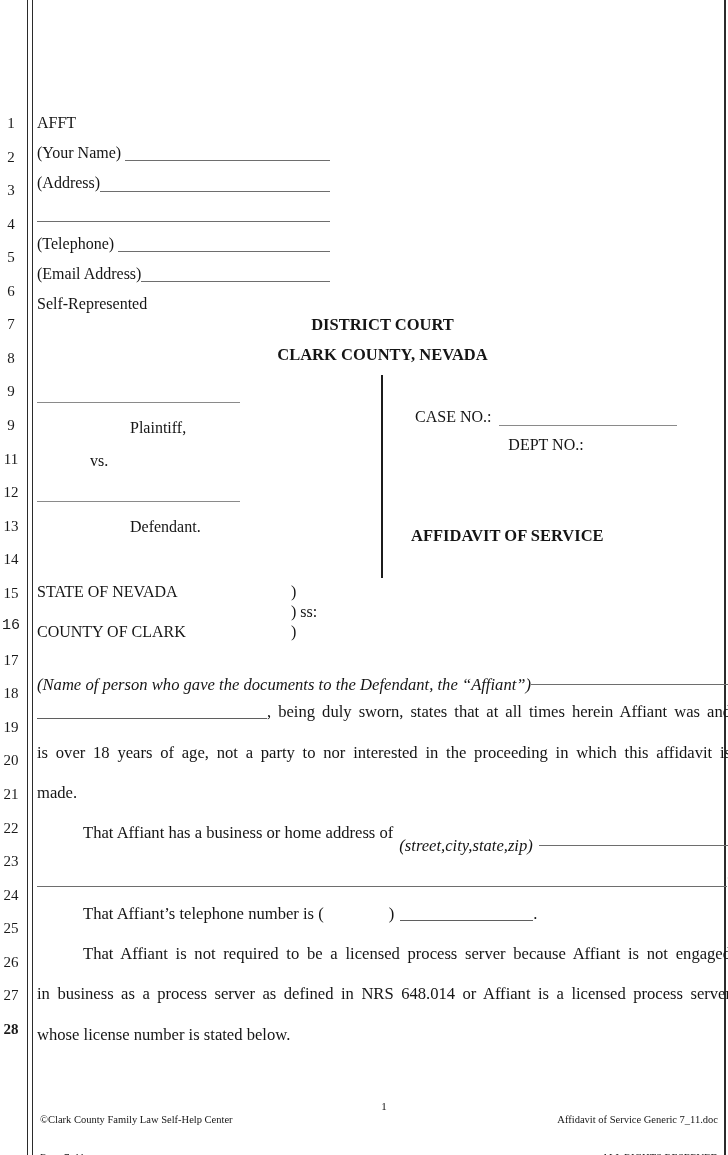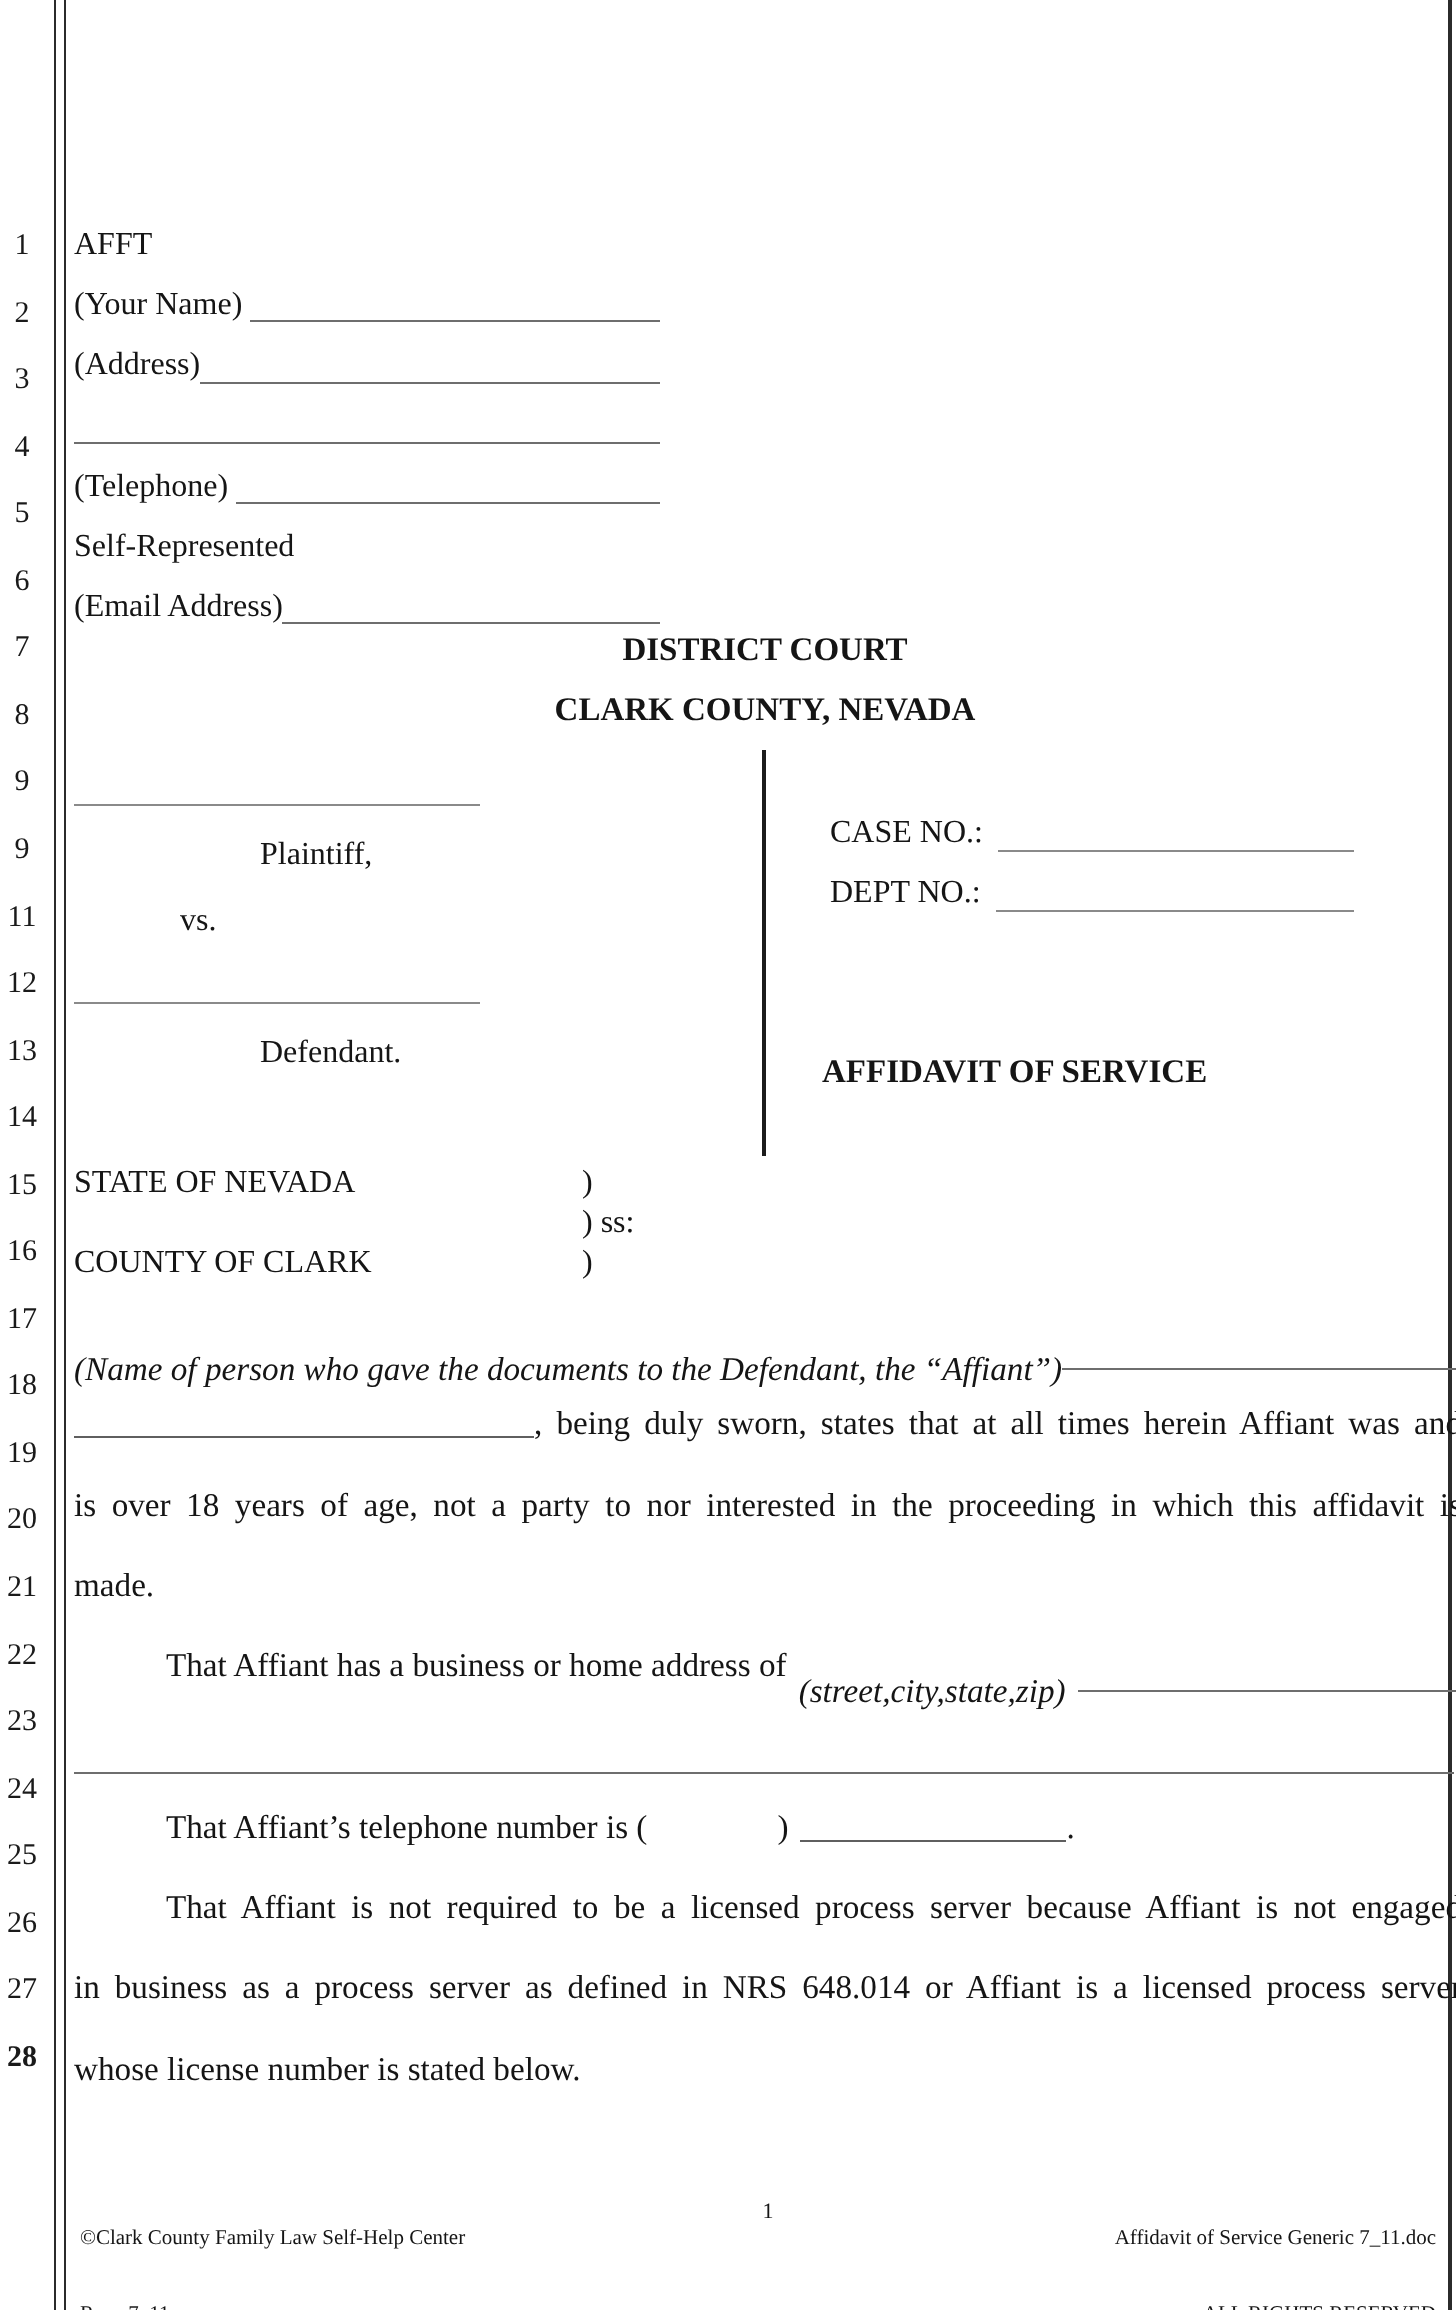--- a/index.html
+++ b/index.html
@@ -76,21 +76,21 @@
       <div class="lineno" style="top: 281.75px;">6</div>
       <div class="lineno" style="top: 315.3px;">7</div>
       <div class="lineno" style="top: 348.85px;">8</div>
       <div class="lineno" style="top: 382.4px;">9</div>
       <div class="lineno" style="top: 415.95px;">9</div>
       <div class="lineno" style="top: 449.5px;">11</div>
       <div class="lineno" style="top: 483.05px;">12</div>
       <div class="lineno" style="top: 516.6px;">13</div>
       <div class="lineno" style="top: 550.15px;">14</div>
       <div class="lineno" style="top: 583.7px;">15</div>
-      <div class="lineno" style="top: 617.25px;">16</div>
+      <div class="lineno" style="top: 617.25px; font-family: Liberation Mono, monospace;">16</div>
       <div class="lineno" style="top: 650.8px;">17</div>
       <div class="lineno" style="top: 684.35px;">18</div>
       <div class="lineno" style="top: 717.9px;">19</div>
       <div class="lineno" style="top: 751.45px;">20</div>
       <div class="lineno" style="top: 785px;">21</div>
       <div class="lineno" style="top: 818.55px;">22</div>
       <div class="lineno" style="top: 852.1px;">23</div>
       <div class="lineno" style="top: 885.65px;">24</div>
       <div class="lineno" style="top: 919.2px;">25</div>
       <div class="lineno" style="top: 952.75px;">26</div>
@@ -115,46 +115,46 @@
           <span class="fl"></span>
         </div>
       <div class="row">
           <span class="fl"></span>
         </div>
       <div class="row">
           <span class="lbl">(Telephone) </span>
           <span class="fl"></span>
         </div>
       <div class="row">
+          <span class="lbl">(Email Address)</span>
+          <span class="fl"></span>
+        </div>
+      <div class="row">
           <span class="lbl">Self-Represented</span>
-        </div>
-      <div class="row">
-          <span class="lbl">(Email Address)</span>
-          <span class="fl"></span>
         </div>
     </div>
 
     <div class="court">
       <div>DISTRICT COURT</div>
       <div>CLARK COUNTY, NEVADA</div>
     </div>
 
     <div class="caption">
       <div class="cap-divider"></div>
       <div class="cap-blank" style="left:0;top:27px;width:203px;"></div>
       <div class="cap-abs" style="left:93px;top:44px;">Plaintiff,</div>
       <div class="cap-abs" style="left:53px;top:77px;">vs.</div>
       <div class="cap-blank" style="left:0;top:126px;width:203px;"></div>
       <div class="cap-abs" style="left:93px;top:143px;">Defendant.</div>
 
       <div class="cap-row" style="left:378px;top:31px;">
         <span>CASE NO.:</span>
           <span class="fl"></span>
       </div>
-      <div class="cap-row" style="left:378px;top:61px;">
+      <div class="cap-row" style="left:378px;top:61px;flex-direction:column;">
         <span>DEPT NO.:</span>
           <span class="fl"></span>
       </div>
       <div class="cap-abs cap-title" style="left:374px;top:151px;">AFFIDAVIT OF SERVICE</div>
     </div>
 
     <div class="venue">
       <div class="vrow">
           <span class="vlbl">STATE OF NEVADA</span>
           <span>)</span>

